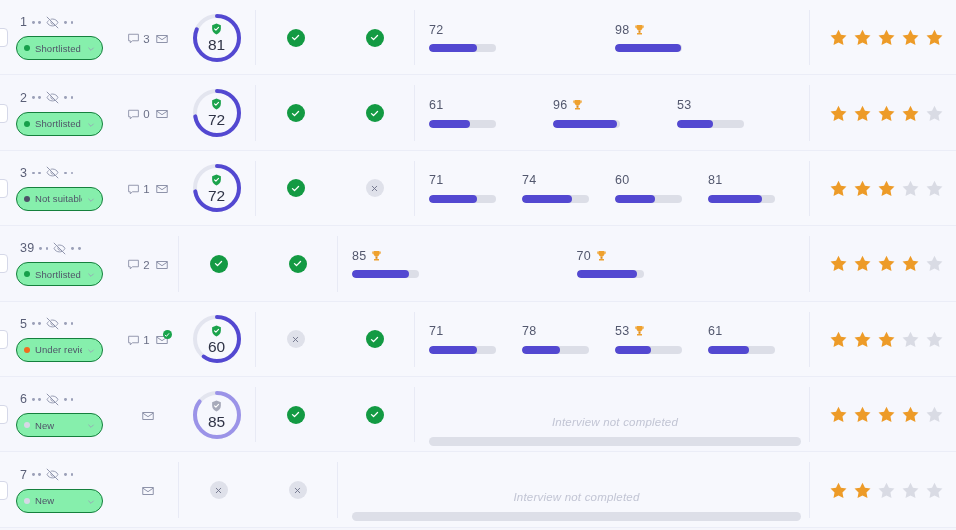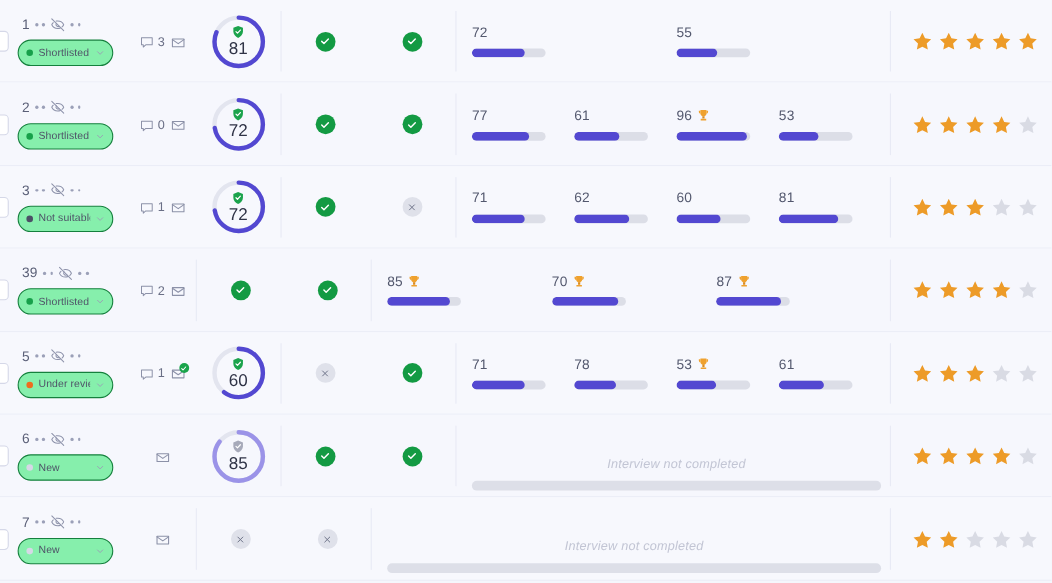--- a/index.html
+++ b/index.html
@@ -264,24 +264,30 @@
           <div class="sc">
             <div class="sc-top">
               <span class="sc-num">72</span>
             </div>
             <div class="bar">
               <div class="bar-fill" style="width: 72%;"></div>
             </div>
           </div>
           <div class="sc">
             <div class="sc-top">
-              <span class="sc-num">55</span>
-            </div>
-            <div class="bar">
-              <div class="bar-fill" style="width: 55%;"></div>
+              <span class="sc-num">98</span>
+              <svg width="11" height="12" viewBox="0 0 22 24">
+                <path d="M5.5 2h11v6.2c0 3-2.5 5.3-5.5 5.3S5.5 11.2 5.5 8.2z" fill="#efa12e"></path>
+                <path d="M5.5 3.2H2.6v2.2c0 2 1.3 3.4 2.9 3.6zM16.5 3.2h2.9v2.2c0 2-1.3 3.4-2.9 3.6z" fill="#efa12e"></path>
+                <path d="M9 13.4h4v4.2H9z" fill="#d98b21"></path>
+                <path d="M6 18h10v3H6z" fill="#efa12e" rx="1"></path>
+              </svg>
+            </div>
+            <div class="bar">
+              <div class="bar-fill" style="width: 98%;"></div>
             </div>
           </div>
         </div>
       </div>
       <div class="vdiv"></div>
       <div class="c-stars">
         <svg width="19" height="19" viewBox="0 0 24 24" class="star">
           <path d="M12 2.2 L15.1 8.6 L22.1 9.6 L17.0 14.5 L18.3 21.5 L12 18.2 L5.7 21.5 L7.0 14.5 L1.9 9.6 L8.9 8.6 Z" fill="#ed9b28"></path>
         </svg>
         <svg width="19" height="19" viewBox="0 0 24 24" class="star">
@@ -368,28 +374,20 @@
       <div class="c-stat">
         <div class="badge-ic bi-ok">
           <svg width="11" height="11" viewBox="0 0 20 20">
             <path d="M4.5 10.2 L8.2 13.8 L15.5 6.4" stroke="#ffffff" stroke-width="2.4" fill="none" stroke-linecap="round" stroke-linejoin="round"></path>
           </svg>
         </div>
       </div>
       <div class="vdiv"></div>
       <div class="c-scores">
         <div class="sc-grid">
-          <div class="sc">
-            <div class="sc-top">
-              <span class="sc-num">77</span>
-            </div>
-            <div class="bar">
-              <div class="bar-fill" style="width: 77%;"></div>
-            </div>
-          </div>
           <div class="sc">
             <div class="sc-top">
               <span class="sc-num">61</span>
             </div>
             <div class="bar">
               <div class="bar-fill" style="width: 61%;"></div>
             </div>
           </div>
           <div class="sc">
             <div class="sc-top">
@@ -514,21 +512,21 @@
           <div class="sc">
             <div class="sc-top">
               <span class="sc-num">71</span>
             </div>
             <div class="bar">
               <div class="bar-fill" style="width: 71%;"></div>
             </div>
           </div>
           <div class="sc">
             <div class="sc-top">
-              <span class="sc-num">62</span>
+              <span class="sc-num">74</span>
             </div>
             <div class="bar">
               <div class="bar-fill" style="width: 74%;"></div>
             </div>
           </div>
           <div class="sc">
             <div class="sc-top">
               <span class="sc-num">60</span>
             </div>
             <div class="bar">
@@ -647,34 +645,20 @@
                 <path d="M5.5 2h11v6.2c0 3-2.5 5.3-5.5 5.3S5.5 11.2 5.5 8.2z" fill="#efa12e"></path>
                 <path d="M5.5 3.2H2.6v2.2c0 2 1.3 3.4 2.9 3.6zM16.5 3.2h2.9v2.2c0 2-1.3 3.4-2.9 3.6z" fill="#efa12e"></path>
                 <path d="M9 13.4h4v4.2H9z" fill="#d98b21"></path>
                 <path d="M6 18h10v3H6z" fill="#efa12e" rx="1"></path>
               </svg>
             </div>
             <div class="bar">
               <div class="bar-fill" style="width: 90%;"></div>
             </div>
           </div>
-          <div class="sc">
-            <div class="sc-top">
-              <span class="sc-num">87</span>
-              <svg width="11" height="12" viewBox="0 0 22 24">
-                <path d="M5.5 2h11v6.2c0 3-2.5 5.3-5.5 5.3S5.5 11.2 5.5 8.2z" fill="#efa12e"></path>
-                <path d="M5.5 3.2H2.6v2.2c0 2 1.3 3.4 2.9 3.6zM16.5 3.2h2.9v2.2c0 2-1.3 3.4-2.9 3.6z" fill="#efa12e"></path>
-                <path d="M9 13.4h4v4.2H9z" fill="#d98b21"></path>
-                <path d="M6 18h10v3H6z" fill="#efa12e" rx="1"></path>
-              </svg>
-            </div>
-            <div class="bar">
-              <div class="bar-fill" style="width: 87%;"></div>
-            </div>
-          </div>
         </div>
       </div>
       <div class="vdiv"></div>
       <div class="c-stars">
         <svg width="19" height="19" viewBox="0 0 24 24" class="star">
           <path d="M12 2.2 L15.1 8.6 L22.1 9.6 L17.0 14.5 L18.3 21.5 L12 18.2 L5.7 21.5 L7.0 14.5 L1.9 9.6 L8.9 8.6 Z" fill="#ed9b28"></path>
         </svg>
         <svg width="19" height="19" viewBox="0 0 24 24" class="star">
           <path d="M12 2.2 L15.1 8.6 L22.1 9.6 L17.0 14.5 L18.3 21.5 L12 18.2 L5.7 21.5 L7.0 14.5 L1.9 9.6 L8.9 8.6 Z" fill="#ed9b28"></path>
         </svg>

